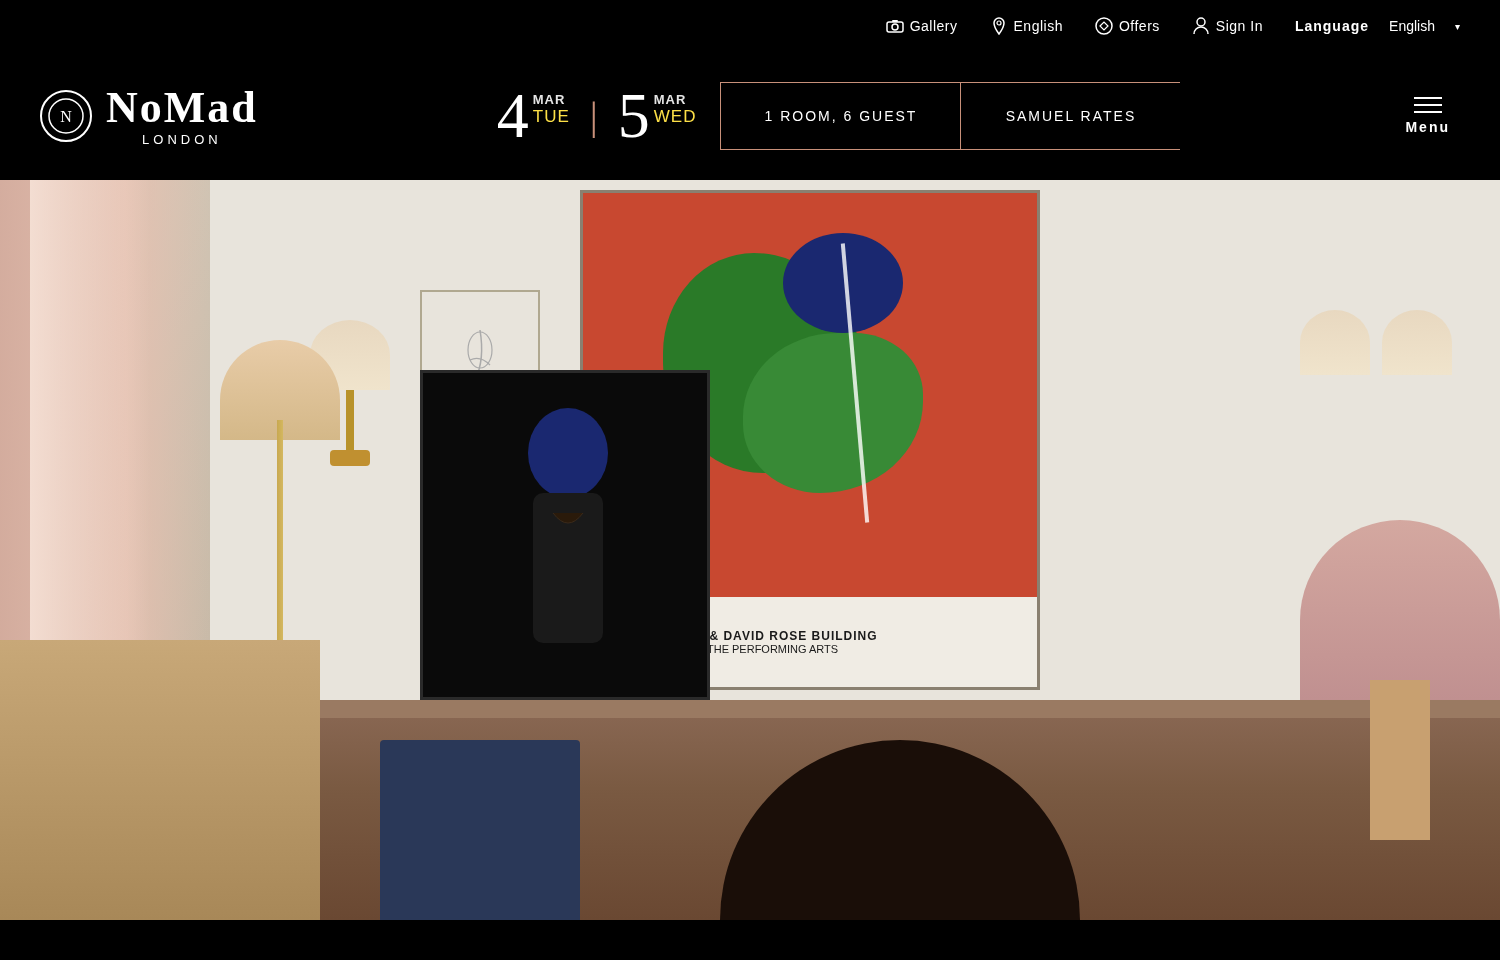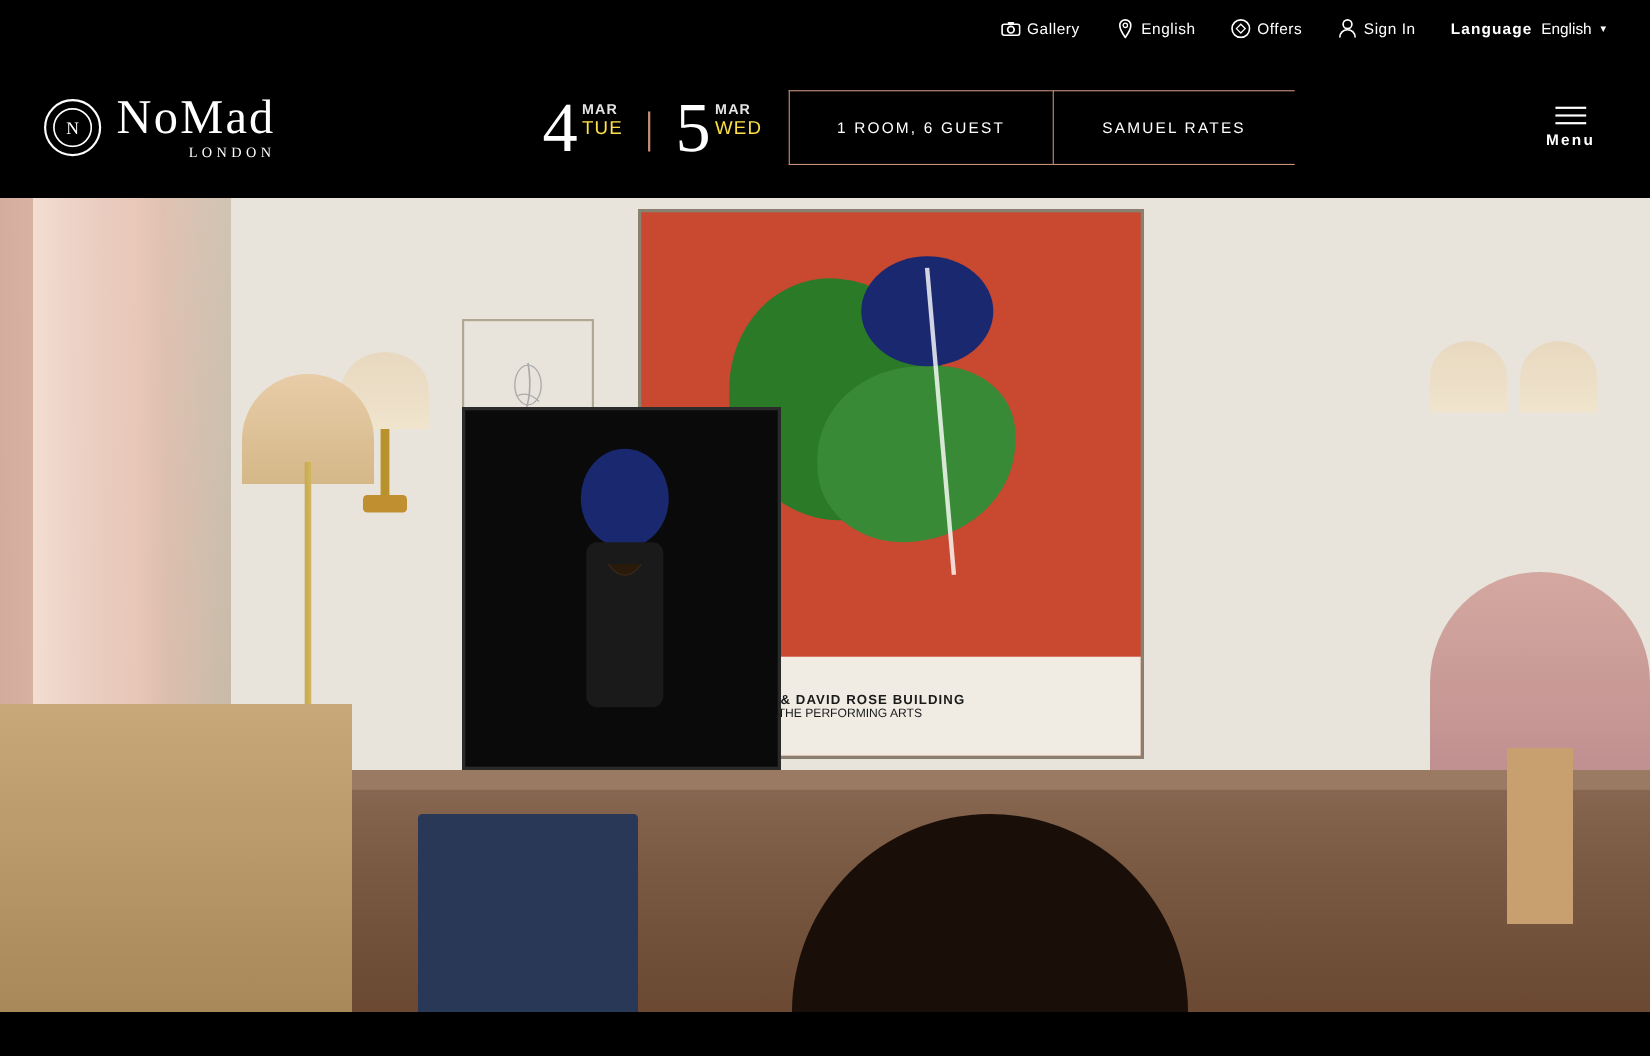--- a/index.html
+++ b/index.html
@@ -30,21 +30,21 @@
     .top-nav-item .nav-icon {
       width: 18px;
       height: 18px;
       display: inline-flex;
       align-items: center;
       justify-content: center;
     }
     .language-selector {
       display: flex;
       align-items: center;
-      gap: 8px;
+      gap: 20px;
       color: #fff;
       font-family: 'Arial', sans-serif;
       font-size: 14px;
       cursor: pointer;
       justify-content: flex-end;
     }
     .language-label {
       font-weight: bold;
       letter-spacing: 1px;
     }
@@ -81,31 +81,31 @@
       font-size: 18px;
       font-family: 'Georgia', serif;
     }
     .logo-text-block {
       display: flex;
       flex-direction: column;
     }
     .logo-nomad {
       color: #fff;
       font-size: 44px;
-      font-weight: 400;
+      font-weight: 700;
       letter-spacing: 2px;
       font-family: 'Georgia', serif;
       line-height: 1;
     }
     .logo-london {
       color: #fff;
       font-size: 13px;
       letter-spacing: 4px;
-      font-family: Liberation Serif, serif;
-      text-align: right;
+      font-family: Liberation Sans, sans-serif;
+      text-align: center;
       margin-top: 2px;
     }
 
     
     .booking-bar {
       display: flex;
       align-items: center;
       gap: 0;
       height: 68px;
     }

